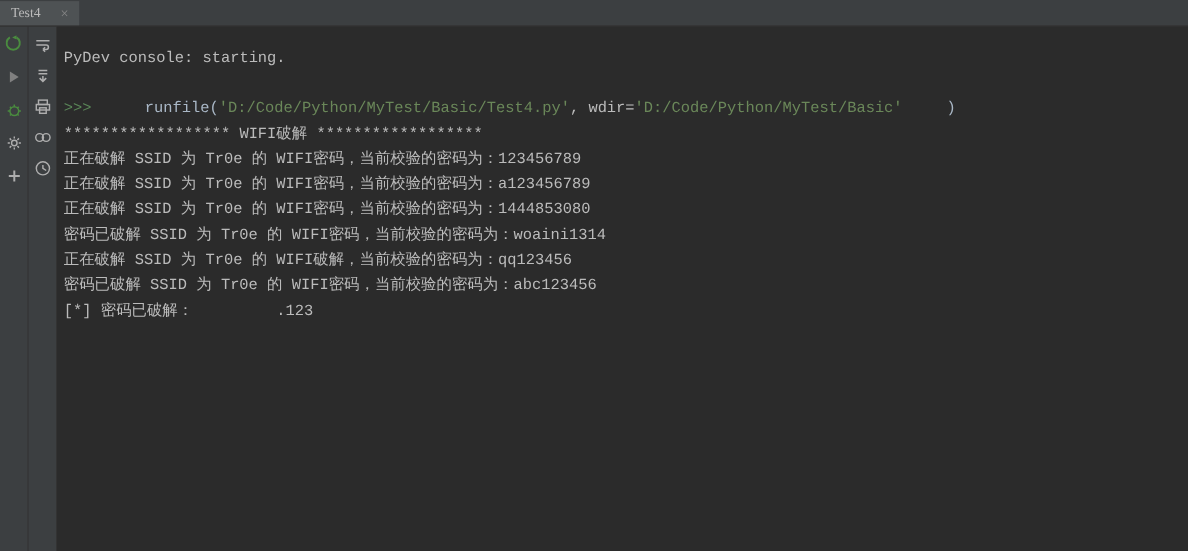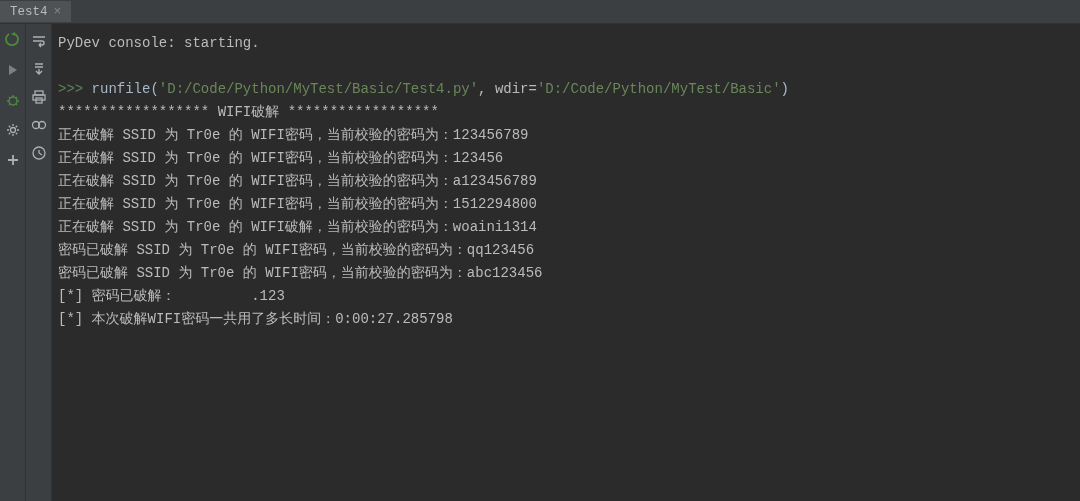--- a/index.html
+++ b/index.html
@@ -23,23 +23,23 @@
       display: flex;
       align-items: center;
       border-bottom: 1px solid #323232;
     }
     .tab {
       padding: 3px 10px;
       color: #bbbbbb;
       font-size: 12.5px;
       display: flex;
       align-items: center;
-      gap: 6px;
+      gap: 18px;
       background: #4e5254;
-      font-family: Liberation Mono, monospace;
+      font-family: Liberation Serif, serif;
     }
     .tab-close {
       font-size: 13px;
       color: #888;
       cursor: pointer;
     }
     .main-area {
       display: flex;
       flex: 1;
       overflow: hidden;
@@ -84,35 +84,36 @@
       justify-content: center;
       color: #aeaeae;
     }
     .sg-icon svg {
       width: 16px;
       height: 16px;
     }
     .console-output {
       flex: 1;
       background: #2b2b2b;
-      padding: 8px 6px 6px 6px;
+      padding: 18px 6px 6px 6px;
       font-size: 14px;
       line-height: 23px;
       overflow: hidden;
       font-family: Liberation Mono, monospace;
     }
     .console-line {
       white-space: pre;
       color: #bbbbbb;
     }
     .prompt {
       color: #5a8758;
     }
     .func-call {
       color: #a9b7c6;
+      margin-left: 40px;
     }
     .string-lit {
       color: #6a8759;
       text-align: center;
     }
     .kwarg {
       color: #bbbbbb;
       text-align: center;
     }
     .empty-line {
@@ -198,23 +199,21 @@
         </svg>
     </div>
   </div>
 
   <div class="console-output">
     <div class="console-line">PyDev console: starting.</div>
     <div class="empty-line"></div>
     <div class="console-line"><span class="prompt">&gt;&gt;&gt; </span><span class="func-call">runfile(</span><span class="string-lit">'D:/Code/Python/MyTest/Basic/Test4.py'</span><span class="kwarg">, wdir=</span><span class="string-lit">'D:/Code/Python/MyTest/Basic'</span><span class="func-call">)</span></div>
     <div class="console-line">****************** WIFI破解 ******************</div>
     <div class="console-line">正在破解 SSID 为 Tr0e 的 WIFI密码，当前校验的密码为：123456789</div>
-    <div class="console-line">正在破解 SSID 为 Tr0e 的 WIFI密码，当前校验的密码为：123456</div>
     <div class="console-line">正在破解 SSID 为 Tr0e 的 WIFI密码，当前校验的密码为：a123456789</div>
-    <div class="console-line">正在破解 SSID 为 Tr0e 的 WIFI密码，当前校验的密码为：1512294800</div>
-    <div class="console-line">正在破解 SSID 为 Tr0e 的 WIFI破解，当前校验的密码为：woaini1314</div>
-    <div class="console-line">密码已破解 SSID 为 Tr0e 的 WIFI密码，当前校验的密码为：qq123456</div>
+    <div class="console-line">正在破解 SSID 为 Tr0e 的 WIFI密码，当前校验的密码为：1444853080</div>
+    <div class="console-line">密码已破解 SSID 为 Tr0e 的 WIFI密码，当前校验的密码为：woaini1314</div>
+    <div class="console-line">正在破解 SSID 为 Tr0e 的 WIFI破解，当前校验的密码为：qq123456</div>
     <div class="console-line">密码已破解 SSID 为 Tr0e 的 WIFI密码，当前校验的密码为：abc123456</div>
     <div class="console-line">[*] 密码已破解：         .123</div>
-    <div class="console-line">[*] 本次破解WIFI密码一共用了多长时间：0:00:27.285798</div>
     <div class="empty-line"></div>
   </div>
 </div>
 
 </body></html>

